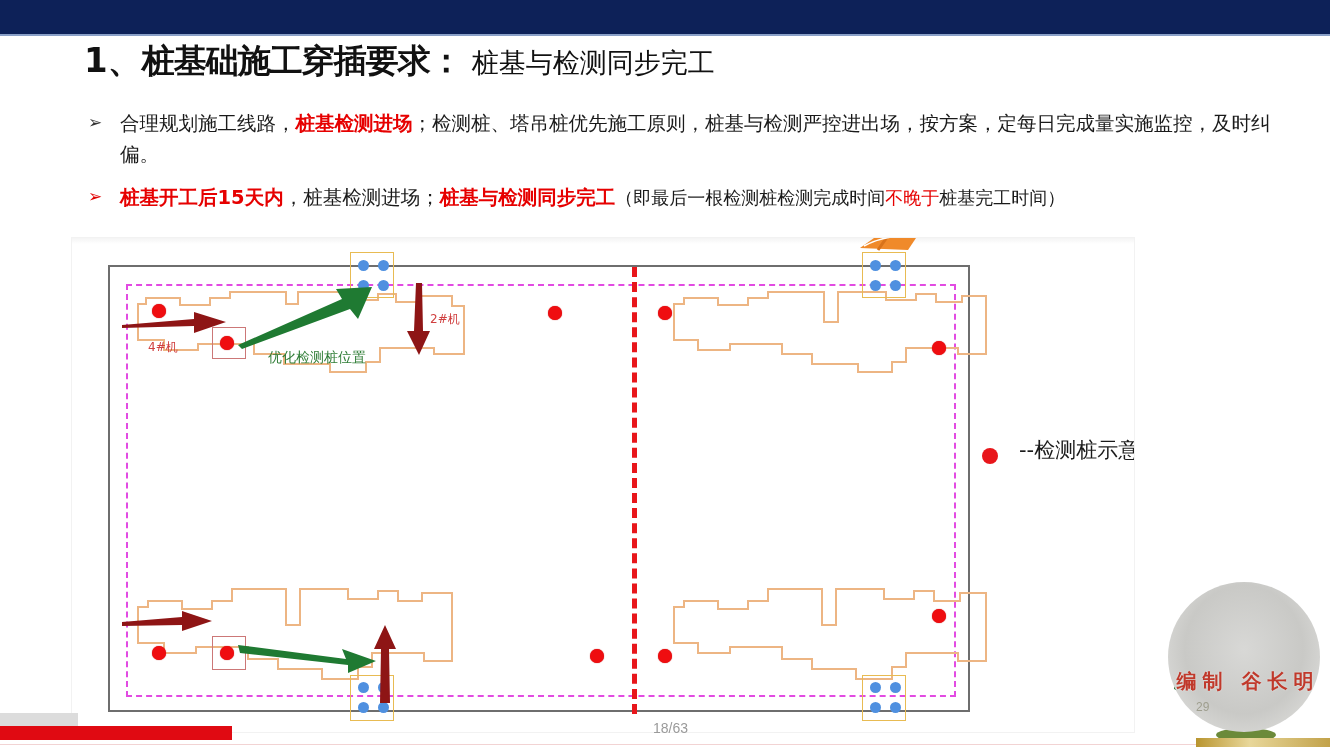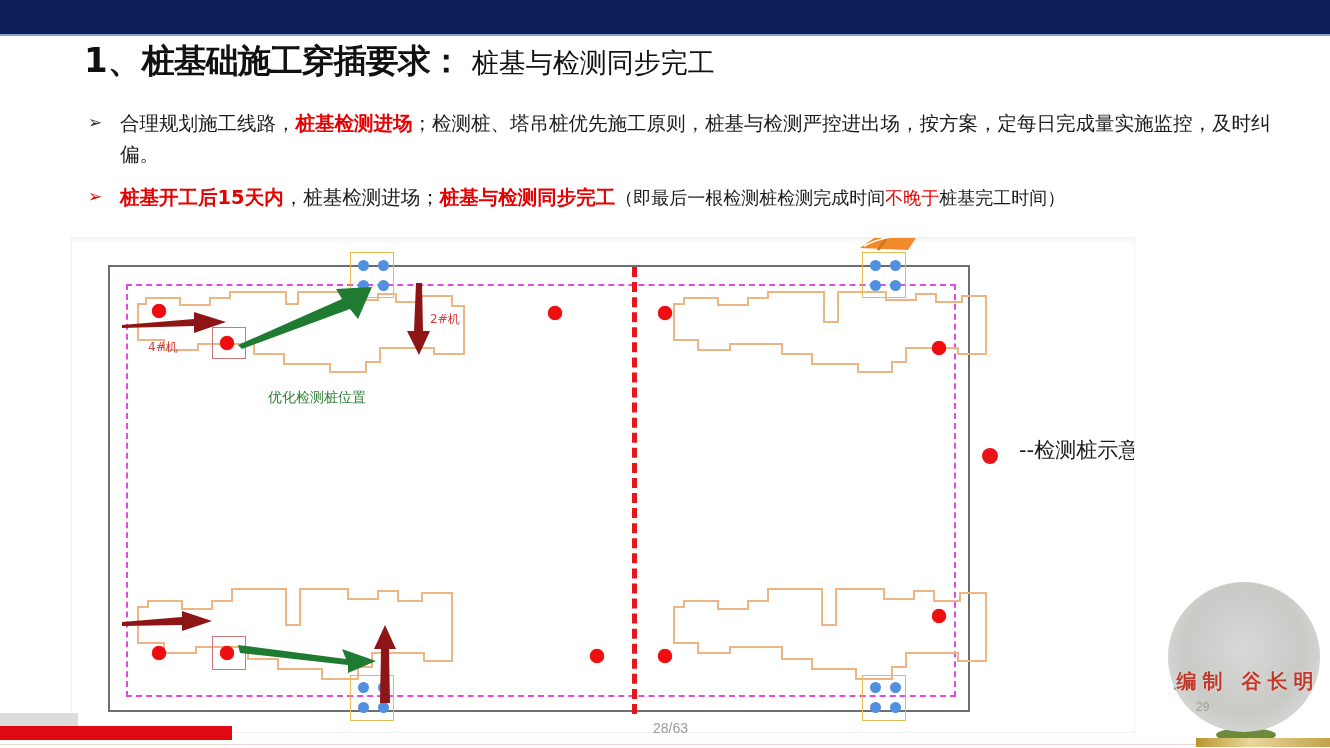--- a/index.html
+++ b/index.html
@@ -91,21 +91,21 @@
     position:absolute;border:1.3px solid #c77;background:transparent;
   }
   
   .arrow{position:absolute;}
   
   .dlabel{
     position:absolute;white-space:nowrap;
     font-family:"DejaVu Sans","Liberation Sans",sans-serif;
   }
   .dlabel.red{color:#d04040;font-size:12px;}
-  .dlabel.green{color:#2f7d36;font-size:14px;margin-top:40px;}
+  .dlabel.green{color:#2f7d36;font-size:14px;}
   
   .crane{
     position:absolute;left:786px;top:-12px;width:64px;height:26px;overflow:hidden;
   }
   
   .legend{position:absolute;left:910px;top:188px;}
   .lgrow{display:flex;align-items:flex-end;height:38px;gap:19px;}
   .lgdot{width:16px;height:16px;border-radius:50%;margin-right:2px;}
   .lgdot.red{background:#e8161b;}
   .lgdot.blue{background:#5b9bd5;}
@@ -306,21 +306,21 @@
 
   <div class="legend">
     <div class="lgrow">
       <span class="lgdot red"></span>
       <span class="lgtxt">--检测桩示意</span>
     </div>
   </div>
 
 </div>
 
-<div class="pageind">28/63</div>
+<div class="pageind">18/63</div>
 
 <div class="graycorner"></div>
 <div class="redbar"></div>
 <div class="botline"></div>
 
 <div class="orchid">
   <div class="oval"></div>
   <svg width="170" height="165" viewBox="0 0 170 165">
 
     <g stroke="#1e6b2a" fill="none" stroke-width="4" stroke-linecap="round">

